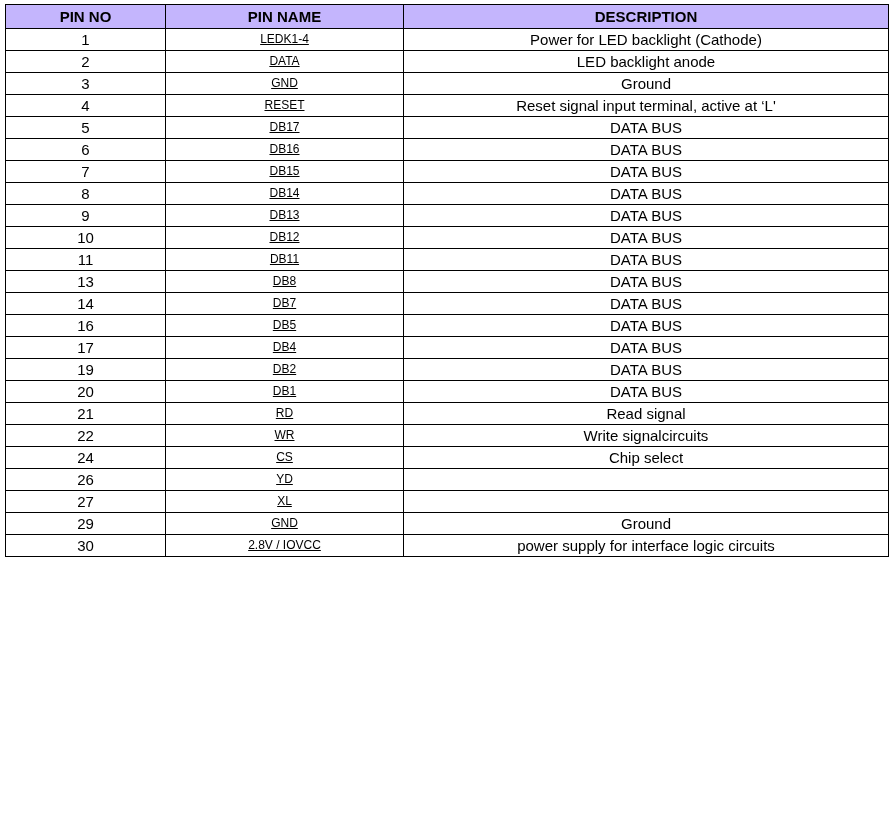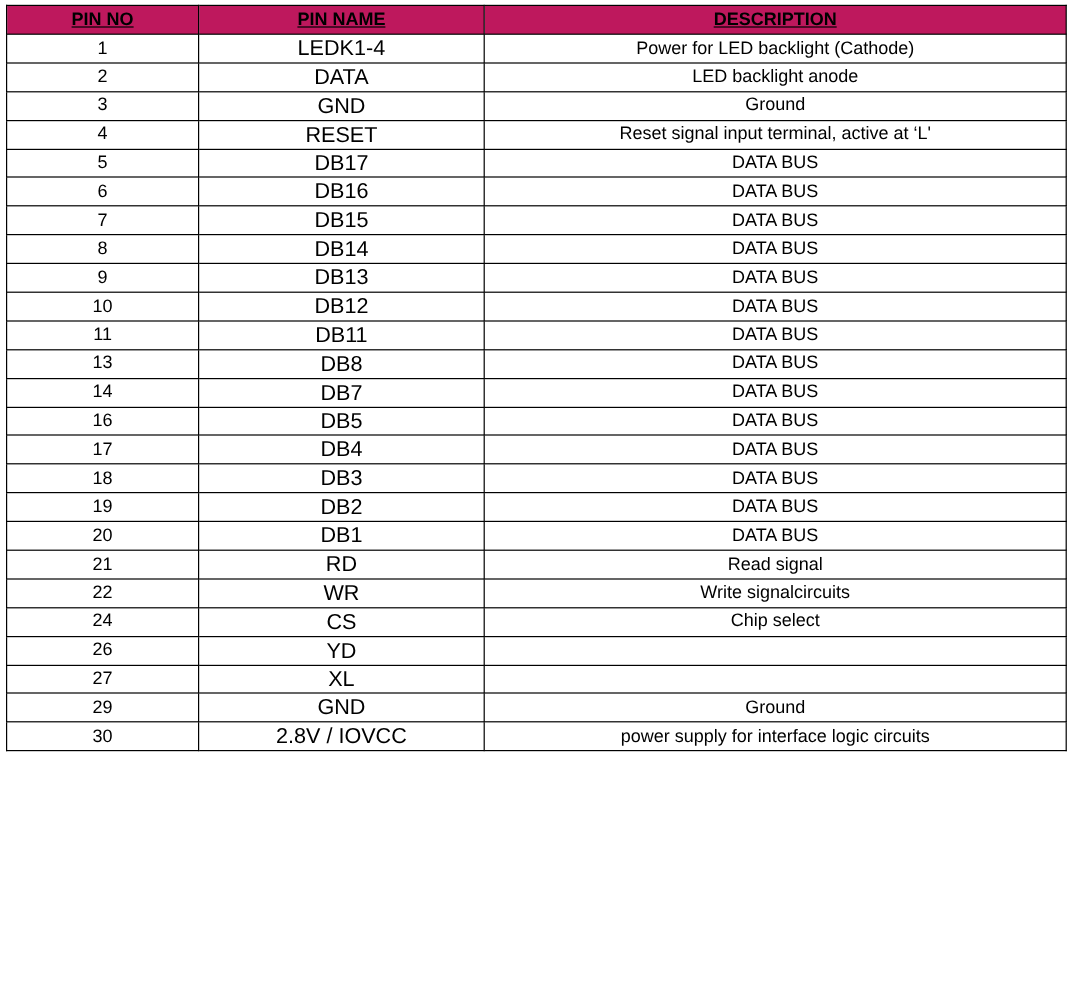--- a/index.html
+++ b/index.html
@@ -32,31 +32,30 @@
     vertical-align: middle;
     font-size: 15px;
     line-height: 1.05;
     padding: 2px 2px;
     height: 22px;
     box-sizing: border-box;
     overflow: hidden;
     white-space: nowrap;
   }
   table.pin-table thead th {
-    background: #be185d;
+    background: #c4b5fd;
     font-weight: bold;
     font-size: 15px;
     height: 24px;
-    text-decoration: underline;
   }
   col.col-no { width: 160px; }
   col.col-name { width: 238px; }
   col.col-desc { width: 485px; }
   tbody td.cell-no { font-size: 15px; }
-  tbody td.cell-name { font-size: 18px; }
+  tbody td.cell-name { font-size: 12px; text-decoration: underline; }
   tbody td.cell-desc { font-size: 15px; }
   tbody tr td:empty::after { content: ""; }
 </style>
 </head>
 <body>
 
 <div class="sheet">
   <table class="pin-table">
     <colgroup>
       <col class="col-no">
@@ -140,25 +139,20 @@
           <td class="cell-no">16</td>
           <td class="cell-name">DB5</td>
           <td class="cell-desc">DATA BUS</td>
         </tr>
         <tr>
           <td class="cell-no">17</td>
           <td class="cell-name">DB4</td>
           <td class="cell-desc">DATA BUS</td>
         </tr>
         <tr>
-          <td class="cell-no">18</td>
-          <td class="cell-name">DB3</td>
-          <td class="cell-desc">DATA BUS</td>
-        </tr>
-        <tr>
           <td class="cell-no">19</td>
           <td class="cell-name">DB2</td>
           <td class="cell-desc">DATA BUS</td>
         </tr>
         <tr>
           <td class="cell-no">20</td>
           <td class="cell-name">DB1</td>
           <td class="cell-desc">DATA BUS</td>
         </tr>
         <tr>

